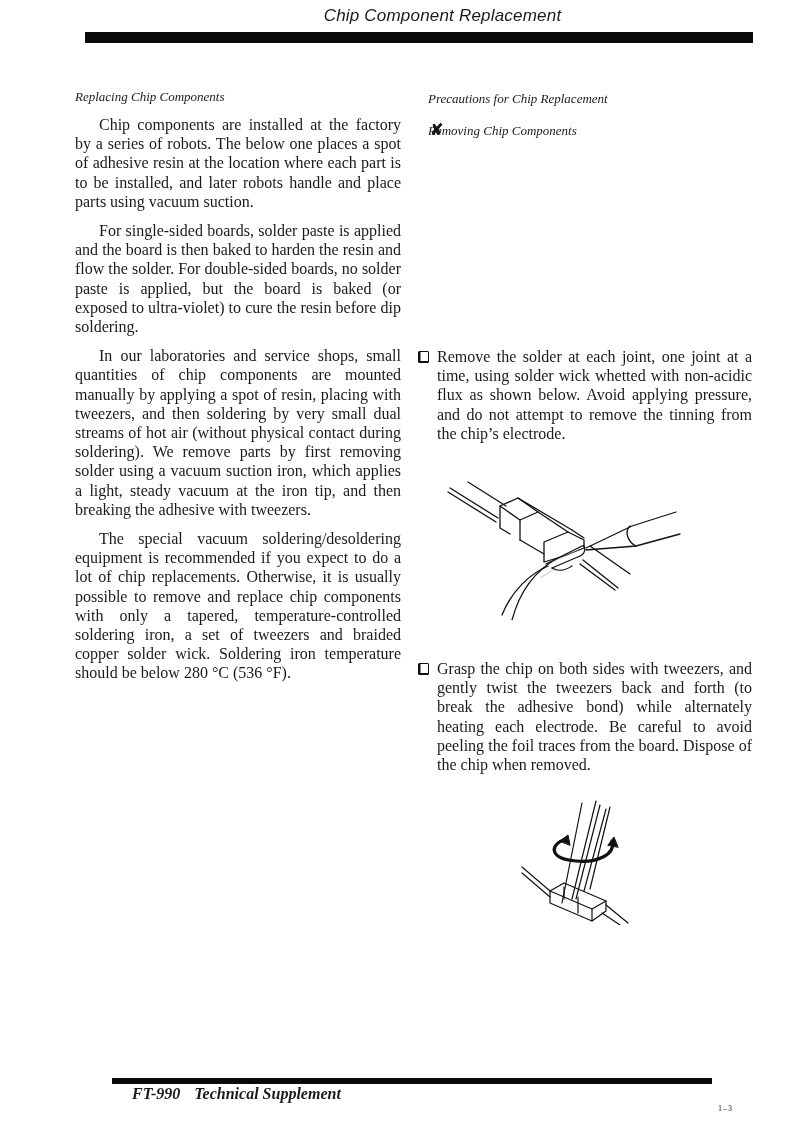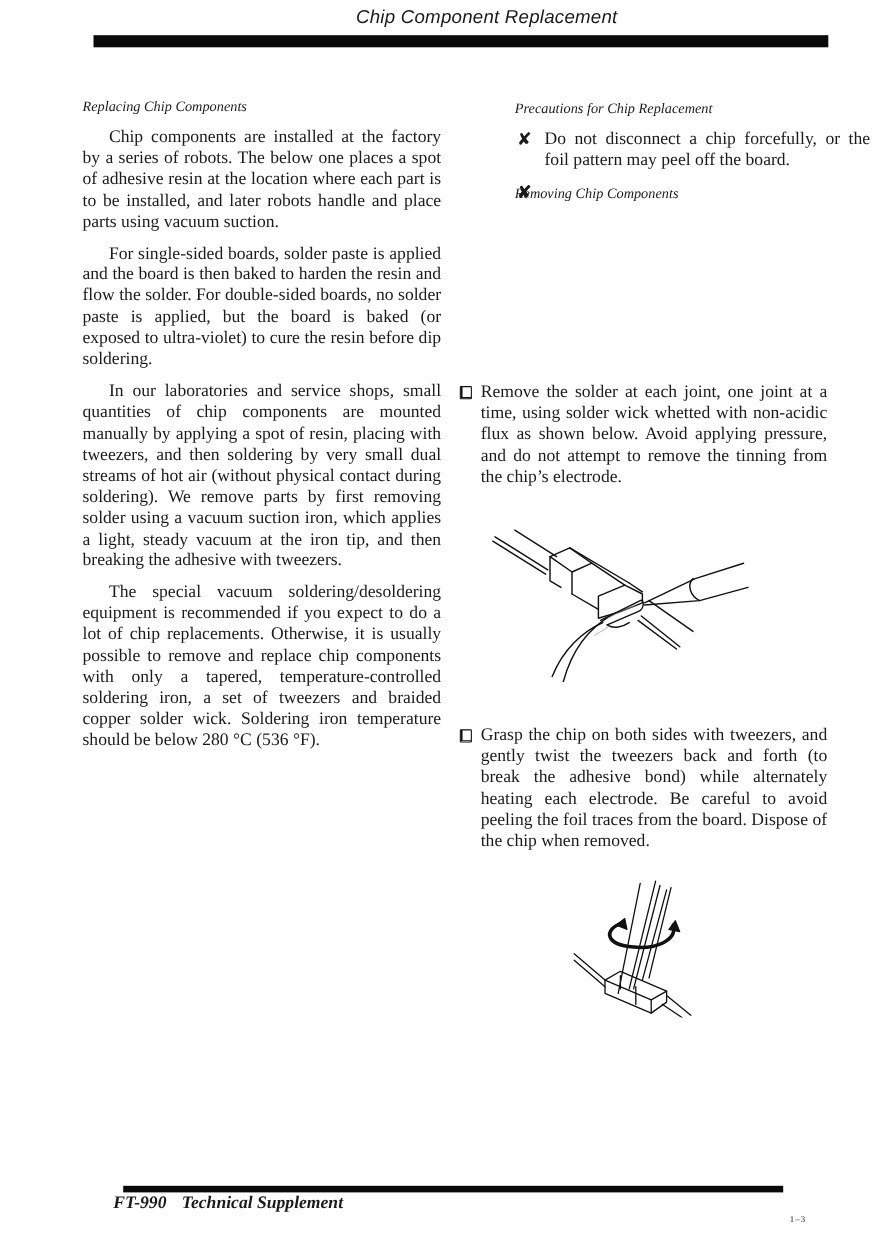--- a/index.html
+++ b/index.html
@@ -5,42 +5,42 @@
   html, body { margin: 0; padding: 0; background: #ffffff; }
   body { width: 795px; height: 1122px; position: relative; overflow: hidden; color: #1a1a1a; font-family: "DejaVu Serif", "Liberation Serif", serif; }
   .page { position: absolute; left: 0; top: 0; width: 795px; height: 1122px; }
 
   .running-head { position: absolute; left: 0; width: 795px; top: 6px; text-align: center; font-family: Liberation Sans, sans-serif; font-style: italic; font-size: 17px; letter-spacing: 0.2px; padding-left: 20px; }
   .running-head span { display: inline-block; padding-left: 50px; }
   .head-rule { position: absolute; left: 85px; top: 32px; width: 668px; height: 11px; background: #0a0a0a; }
 
   .col { position: absolute; font-family: "Liberation Serif", serif; font-size: 16px; line-height: 19.2px; }
   .col-left { left: 75px; top: 86px; width: 326px; }
-  .col-right { left: 428px; top: 88px; width: 323px; margin-left: 40px; }
+  .col-right { left: 428px; top: 88px; width: 323px; }
 
   .h-section { font-style: italic; font-size: 13px; margin: 0 0 7px 0; line-height: 22px; font-weight: normal; }
   .para { text-align: justify; text-indent: 24px; margin: 0 0 10px 0; hyphens: manual; }
 
   .warn-list, .step-list { list-style: none; margin: 0; padding: 0; }
   .warn-item { position: relative; padding-left: 27px; text-align: justify; margin-bottom: 10px; }
   .warn-item .mark { position: absolute; left: 2px; top: 0; font-family: "DejaVu Sans", sans-serif; font-weight: bold; font-size: 16px; }
   .step-item { position: relative; padding-left: 19px; text-align: justify; }
   .step-item .box { position: absolute; left: 0; top: 4px; width: 9px; height: 10px; border: 1.4px solid #111; border-radius: 1px; box-shadow: 1.5px -1px 0 0 #111 inset; }
 
   .fig { position: absolute; }
   .fig-1 { left: 440px; top: 470px; width: 250px; height: 150px; }
   .fig-2 { left: 520px; top: 795px; width: 110px; height: 130px; }
 
   .step-1 { position: absolute; left: 418px; top: 347px; width: 334px; }
   .step-2 { position: absolute; left: 418px; top: 659px; width: 334px; }
   .step-3 { position: absolute; left: 418px; top: 953px; width: 324px; }
 
   .foot-rule { position: absolute; left: 112px; top: 1078px; width: 600px; height: 6px; background: #0a0a0a; }
   .page-num { position: absolute; left: 718px; top: 1104px; font-family: Liberation Serif, serif; font-size: 8px; letter-spacing: 1px; }
-  .footer-title { position: absolute; left: 103px; top: 1085px; font-family: "Liberation Serif", serif; font-style: italic; font-weight: bold; font-size: 16px; }
+  .footer-title { position: absolute; left: 132px; top: 1085px; font-family: "Liberation Serif", serif; font-style: italic; font-weight: bold; font-size: 16px; }
   .footer-title .model { margin-right: 10px; }
 </style>
 </head>
 <body>
 
 <div class="page">
 
   <div class="running-head">
     <span>Chip Component Replacement</span>
   </div>
@@ -52,21 +52,20 @@
     <p class="para">For single-sided boards, solder paste is ap­plied and the board is then baked to harden the resin and flow the solder. For double-sided boards, no solder paste is applied, but the board is baked (or exposed to ultra-violet) to cure the resin before dip soldering.</p>
     <p class="para">In our laboratories and service shops, small quantities of chip components are mounted manually by applying a spot of resin, placing with tweezers, and then soldering by very small dual streams of hot air (without physical contact during soldering). We remove parts by first removing solder using a vacuum suction iron, which applies a light, steady vacuum at the iron tip, and then breaking the adhesive with tweezers.</p>
     <p class="para">The special vacuum soldering/desoldering equipment is recommended if you expect to do a lot of chip replacements. Otherwise, it is usually possible to remove and replace chip components with only a tapered, temperature-controlled soldering iron, a set of tweezers and braided copper solder wick. Soldering iron temperature should be below 280 °C (536 °F).</p>
   </div>
 
   <div class="col col-right">
     <h2 class="h-section">Precautions for Chip Replacement</h2>
     <ul class="warn-list">
       <li class="warn-item">
         <span class="mark">✘</span>
-        <span>Do not disconnect a chip forcefully, or the foil pattern may peel off the board.</span>
       </li>
       <li class="warn-item">
         <span class="mark">✘</span>
       </li>
       <li class="warn-item">
         <span class="mark">✘</span>
       </li>
     </ul>
     <h2 class="h-section" style="margin-top:2px">Removing Chip Components</h2>
   </div>

